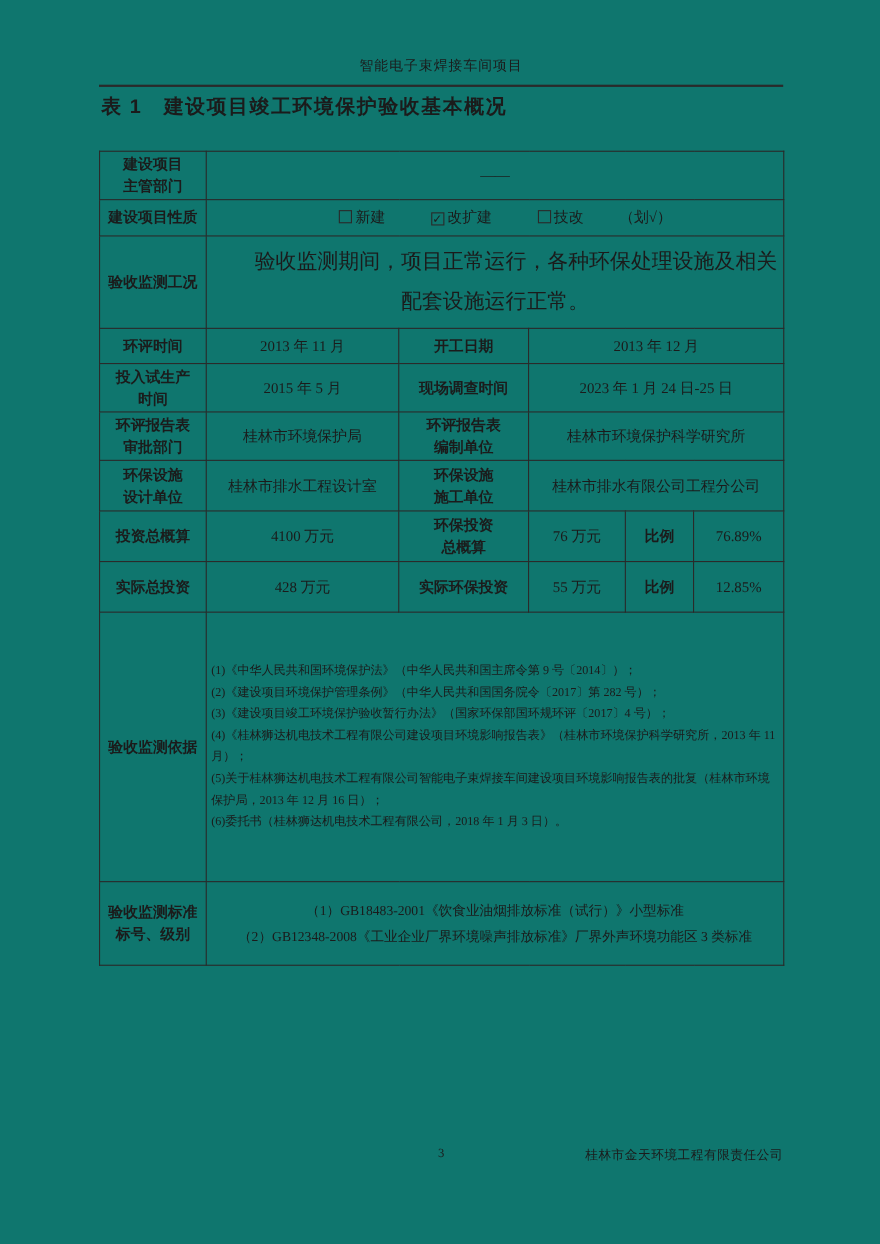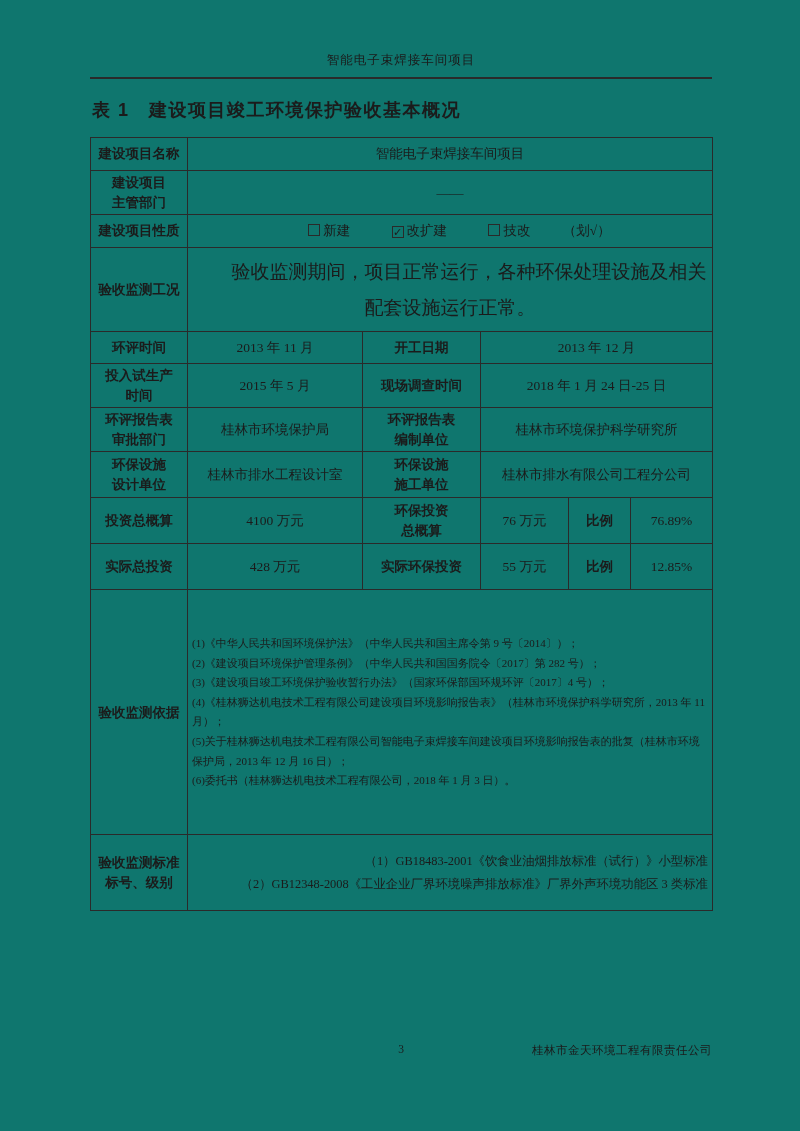--- a/index.html
+++ b/index.html
@@ -22,21 +22,21 @@
     width: 622px;
     text-align: center;
     font-size: 12.5px;
     letter-spacing: 1px;
     padding-bottom: 8px;
     border-bottom: 2px solid #2a2a2a;
   }
   
   .table-title {
     position: absolute;
-    top: 98px;
+    top: 85px;
     left: 92px;
     font-size: 18px;
     font-weight: bold;
     letter-spacing: 1.5px;
     font-family: "Liberation Sans", "DejaVu Sans", sans-serif;
     white-space: pre;
   }
   
   table.main {
     position: absolute;
@@ -60,21 +60,21 @@
     line-height: 1.45;
     font-family: "Liberation Sans", "DejaVu Sans", sans-serif;
     font-size: 13.5px;
   }
   td.left { text-align: left; padding-left: 12px; }
   td.para { text-align: left; padding: 4px 10px; }
   td.para .indent { text-indent: 2em; line-height: 1.85; font-size: 19px; }
   td.listcell { text-align: left; padding: 8px 10px 8px 12px; }
   td.listcell .line { font-size: 11px; line-height: 1.78; text-align: left; }
   td.stdcell  { text-align: left; padding: 6px 10px 6px 14px; }
-  td.stdcell .line { font-size: 12.4px; line-height: 1.85; text-align: right; }
+  td.stdcell .line { font-size: 12.4px; line-height: 1.85; text-align: center; }
   
   .opt { display: inline-block; margin: 0 19px; white-space: nowrap; }
   .cb {
     display: inline-block;
     width: 12px; height: 12px;
     border: 1px solid #2a2a2a;
     line-height: 11px;
     font-size: 11px;
     text-align: center;
     vertical-align: -1px;
@@ -117,24 +117,20 @@
     <colgroup>
       <col style="width:97px">
         <col style="width:175px">
         <col style="width:118px">
       <col style="width:88px">
         <col style="width:62px">
         <col style="width:82px">
     </colgroup>
 
     <tbody>
-        <tr style="height:33px">
-      <th class="lbl">建设项目名称</th>
-      <td class="left" colspan="5">智能电子束焊接车间项目</td>
-    </tr>
 
 
     <tr style="height:39px">
       <th class="lbl">建设项目
 主管部门</th>
       <td colspan="5">——</td>
     </tr>
 
     <tr style="height:33px">
       <th class="lbl">建设项目性质</th>
@@ -158,21 +154,21 @@
       <td>2013 年 11 月</td>
       <th class="lbl">开工日期</th>
       <td colspan="3">2013 年 12 月</td>
     </tr>
 
     <tr style="height:38px">
       <th class="lbl">投入试生产
 时间</th>
       <td>2015 年 5 月</td>
       <th class="lbl">现场调查时间</th>
-      <td colspan="3">2018 年 1 月 24 日-25 日</td>
+      <td colspan="3">2023 年 1 月 24 日-25 日</td>
     </tr>
 
     <tr style="height:44px">
       <th class="lbl">环评报告表
 审批部门</th>
       <td>桂林市环境保护局</td>
       <th class="lbl">环评报告表
 编制单位</th>
       <td colspan="3">桂林市环境保护科学研究所</td>
     </tr>

